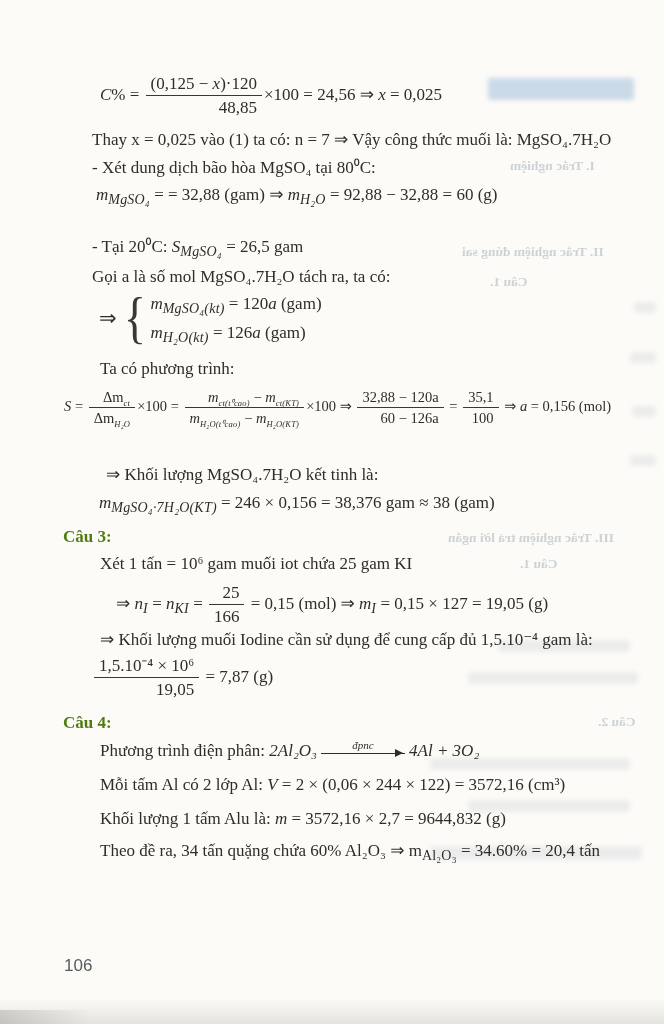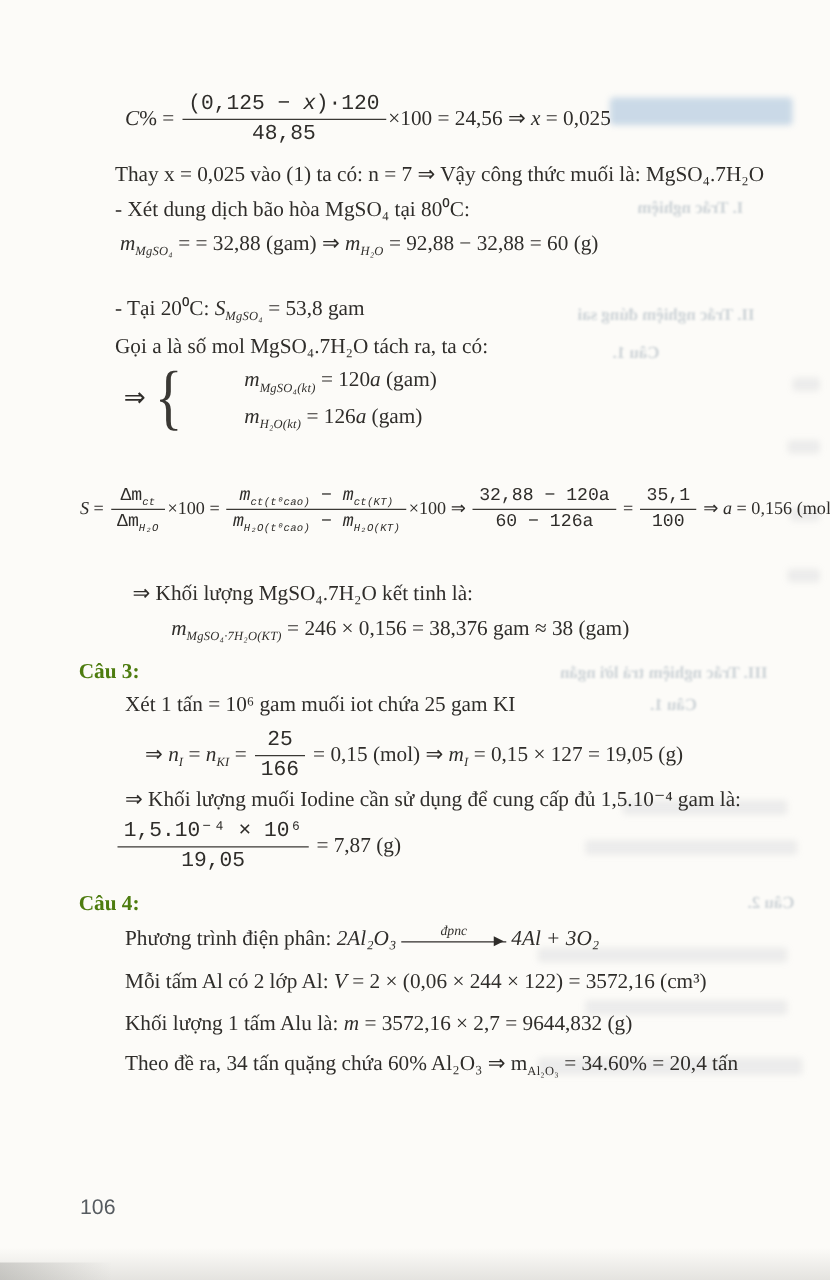--- a/index.html
+++ b/index.html
@@ -12,33 +12,33 @@
   .page{position:absolute;inset:0;}
   
   .shade-bottom{position:absolute;left:0;bottom:0;width:100%;height:26px;
     background:linear-gradient(to bottom, rgba(0,0,0,0), rgba(120,118,112,.18));}
   .shade-corner{position:absolute;left:0;bottom:0;width:90px;height:14px;
     background:linear-gradient(to right, rgba(100,100,95,.25), rgba(0,0,0,0));}
 
   .line{position:absolute;font-size:17px;line-height:1.25;white-space:nowrap;}
   .heading{font-weight:bold;color:#4d7c0f;}
   .i{font-style:italic;}
-  sub{font-size:10px;line-height:0;letter-spacing:.2px;}
+  sub{font-size:14px;line-height:0;letter-spacing:.2px;}
   .small-eq{font-size:14.5px;}
   .small-eq sub{font-size:8.5px;}
 
-  .frac{display:inline-block;vertical-align:middle;text-align:center;margin:0 2px;font-family:Liberation Mono, monospace;}
+  .frac{display:inline-block;vertical-align:middle;text-align:right;margin:0 2px;}
   .frac .num{display:block;padding:0 5px 1px;border-bottom:1px solid #3a3834;}
   .frac .den{display:block;padding:1px 5px 0;}
 
   .sys{display:inline-flex;align-items:center;}
   .imply{font-size:21px;margin-right:4px;}
   .brace{font-size:58px;font-weight:400;line-height:.9;margin-right:2px;
     transform:scaleX(.8);display:inline-block;color:#3a3834;}
-  .sys-rows{display:inline-flex;flex-direction:column;gap:7px;margin-left:45px;}
+  .sys-rows{display:inline-flex;flex-direction:column;gap:7px;}
 
   .rxn{display:inline-block;position:relative;width:84px;vertical-align:2px;margin:0 4px;}
   .rxn-lbl{position:absolute;top:-14px;left:0;width:100%;text-align:center;
     font-size:11px;font-style:italic;}
   .rxn-line{display:block;height:1px;background:#2f2d2a;position:relative;}
   .rxn-line::after{content:"";position:absolute;right:-2px;top:-4px;
     border:4px solid transparent;border-left:8px solid #2f2d2a;}
 
   .pagenum{position:absolute;left:64px;top:956px;
     font-family:"Liberation Sans", sans-serif;font-size:17px;color:#565b60;}
@@ -78,42 +78,43 @@
 
   <div class="line" style="left:92px;top:129px;">Thay  x = 0,025 vào (1) ta có: n = 7 ⇒ Vậy công thức muối là: MgSO₄.7H₂O</div>
 
   <div class="line" style="left:92px;top:157px;">- Xét dung dịch bão hòa MgSO₄ tại 80⁰C:</div>
 
   <div class="line" style="left:96px;top:184px;">
     <span class="i">m</span><sub class="i">MgSO₄</sub><span> = </span><span> = 32,88 (gam) ⇒ </span><span class="i">m</span><sub class="i">H₂O</sub><span> = 92,88 − 32,88 = 60 (g)</span>
   </div>
 
   <div class="line" style="left:92px;top:236px;">
-    <span>- Tại 20⁰C: </span><span class="i">S</span><sub class="i">MgSO₄</sub><span> = 53,8 gam</span>
+    <span>- Tại 20⁰C: </span><span class="i">S</span><sub class="i">MgSO₄</sub><span> = 26,5 gam</span>
   </div>
 
   <div class="line" style="left:92px;top:266px;">Gọi a là số mol MgSO₄.7H₂O tách ra, ta có:</div>
 
   <div class="line sys" style="left:99px;top:292px;">
     <span class="imply">⇒</span>
     <span class="brace">{</span>
     <span class="sys-rows">
       <span class="sys-row"><span class="i">m</span><sub class="i">MgSO₄(kt)</sub><span> = 120</span><span class="i">a</span><span> (gam)</span></span>
       <span class="sys-row"><span class="i">m</span><sub class="i">H₂O(kt)</sub><span> = 126</span><span class="i">a</span><span> (gam)</span></span>
     </span>
   </div>
 
+  <div class="line" style="left:100px;top:358px;">Ta có phương trình:</div>
 
   <div class="line small-eq" style="left:64px;top:388px;">
     <span class="i">S</span><span> = </span><span class="frac"><span class="num"><span>Δm</span><sub class="i">ct</sub></span><span class="den"><span>Δm</span><sub class="i">H₂O</sub></span></span><span>×100 = </span><span class="frac"><span class="num"><span class="i">m</span><sub class="i">ct(t⁰cao)</sub><span> − </span><span class="i">m</span><sub class="i">ct(KT)</sub></span><span class="den"><span class="i">m</span><sub class="i">H₂O(t⁰cao)</sub><span> − </span><span class="i">m</span><sub class="i">H₂O(KT)</sub></span></span><span>×100 ⇒ </span><span class="frac"><span class="num">32,88 − 120a</span><span class="den">60 − 126a</span></span><span> = </span><span class="frac"><span class="num">35,1</span><span class="den">100</span></span><span> ⇒ </span><span class="i">a</span><span> = 0,156 (mol)</span>
   </div>
 
   <div class="line" style="left:106px;top:464px;">⇒ Khối lượng MgSO₄.7H₂O kết tinh là:</div>
 
-  <div class="line" style="left:99px;top:492px;margin-left:38px;">
+  <div class="line" style="left:99px;top:492px;">
     <span class="i">m</span><sub class="i">MgSO₄·7H₂O(KT)</sub><span> = 246 × 0,156 = 38,376 gam ≈ 38 (gam)</span>
   </div>
 
   <div class="line heading" style="left:63px;top:526px;">Câu 3:</div>
   <div class="line" style="left:100px;top:553px;">Xét 1 tấn = 10⁶ gam muối iot chứa 25 gam KI</div>
 
   <div class="line" style="left:116px;top:582px;">
     <span>⇒ </span><span class="i">n</span><sub class="i">I</sub><span> = </span><span class="i">n</span><sub class="i">KI</sub><span> = </span><span class="frac"><span class="num">25</span><span class="den">166</span></span><span> = 0,15 (mol) ⇒ </span><span class="i">m</span><sub class="i">I</sub><span> = 0,15 × 127 = 19,05 (g)</span>
   </div>
 

